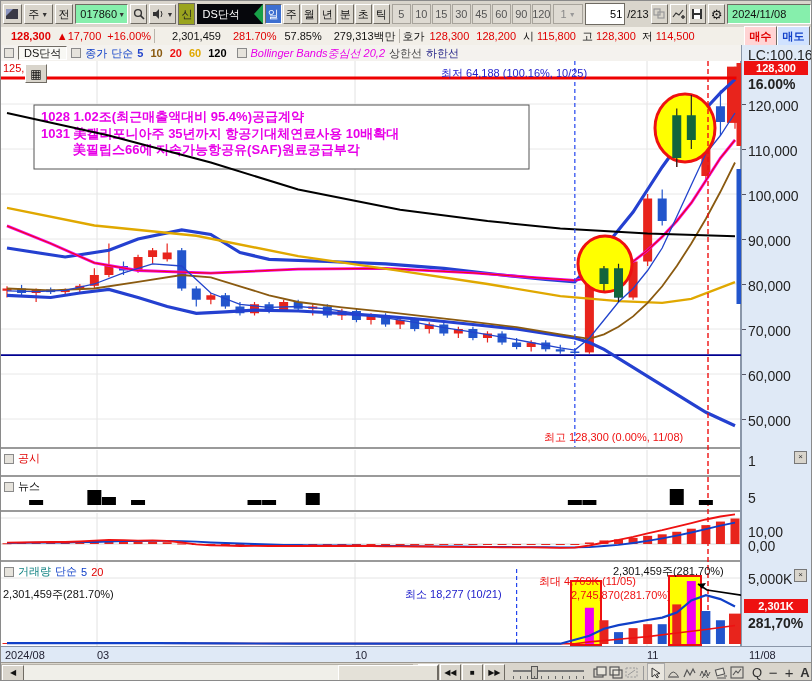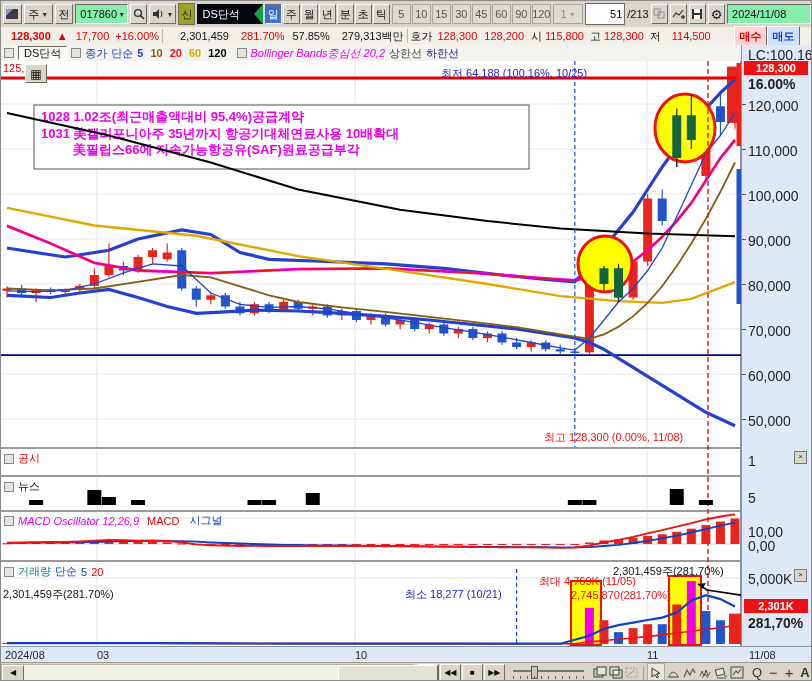--- a/index.html
+++ b/index.html
@@ -136,41 +136,41 @@
     </span>
     <span class="btn" style="width:20px;font-size:13px">⚙</span>
     <span class="whitebox" style="min-width:84px;padding:0 4px;flex:0 0 auto">
         <span>2024/11/08</span>
       </span>
   </div>
 
   <div class="row" id="tb2">
     <span class="red" style="font-weight:bold;margin-left:10px">128,300</span>
     <span class="red" style="margin-left:6px">▲</span>
-    <span class="red" style="margin-left:8px">17,700</span>
+    <span class="red" style="margin-left:0">17,700</span>
     <span class="red" style="margin-left:6px">+16.00%</span>
     <span class="sep"></span>
     <span style="margin-left:14px">2,301,459</span>
     <span class="red" style="margin-left:12px">281.70%</span>
     <span style="margin-left:8px">57.85%</span>
     <span style="margin-left:12px">279,313백만</span>
     <span class="sep"></span>
     <span>호가</span>
     <span class="red" style="margin-left:5px">128,300</span>
     <span class="red" style="margin-left:7px">128,200</span>
     <span style="margin-left:7px">시</span>
     <span class="red" style="margin-left:3px">115,800</span>
     <span style="margin-left:6px">고</span>
     <span class="red" style="margin-left:3px">128,300</span>
     <span style="margin-left:6px">저</span>
-    <span class="red" style="margin-left:11px">114,500</span>
+    <span class="red" style="margin-left:3px">114,500</span>
     <span class="btn buybtn" style="margin-left:auto">
         <span>매수</span>
       </span>
-    <span class="btn sellbtn" style="margin-right:11px">
+    <span class="btn sellbtn" style="margin-right:1px">
         <span>매도</span>
       </span>
   </div>
 
   <div class="row" id="tb3">
     <span class="sq"></span>
     <span class="whitebox" style="height:14px;padding:0 5px;background:#f8f8f4">
         <span>DS단석</span>
       </span>
     <span class="sq"></span>
@@ -482,26 +482,20 @@
     </div>
 
   <div class="ovl" style="left:3px;top:450px">
     <span class="sq"></span>
     <span class="red">공시</span>
   </div>
   <div class="ovl" style="left:3px;top:478px">
     <span class="sq"></span>
     <span>뉴스</span>
   </div>
-  <div class="ovl" style="left:3px;top:512px">
-    <span class="sq"></span>
-    <span class="magenta">MACD Oscillator 12,26,9</span>
-    <span class="red" style="margin-left:4px">MACD</span>
-    <span class="blue" style="margin-left:6px">시그널</span>
-  </div>
   <div class="ovl" style="left:3px;top:563px">
     <span class="sq"></span>
     <span class="teal">거래량</span>
     <span class="blue">단순</span>
     <span class="blue">5</span>
     <span class="red">20</span>
   </div>
   <div class="ovl" style="left:2px;top:586px">
     <span>2,301,459주(281.70%)</span>
   </div>

